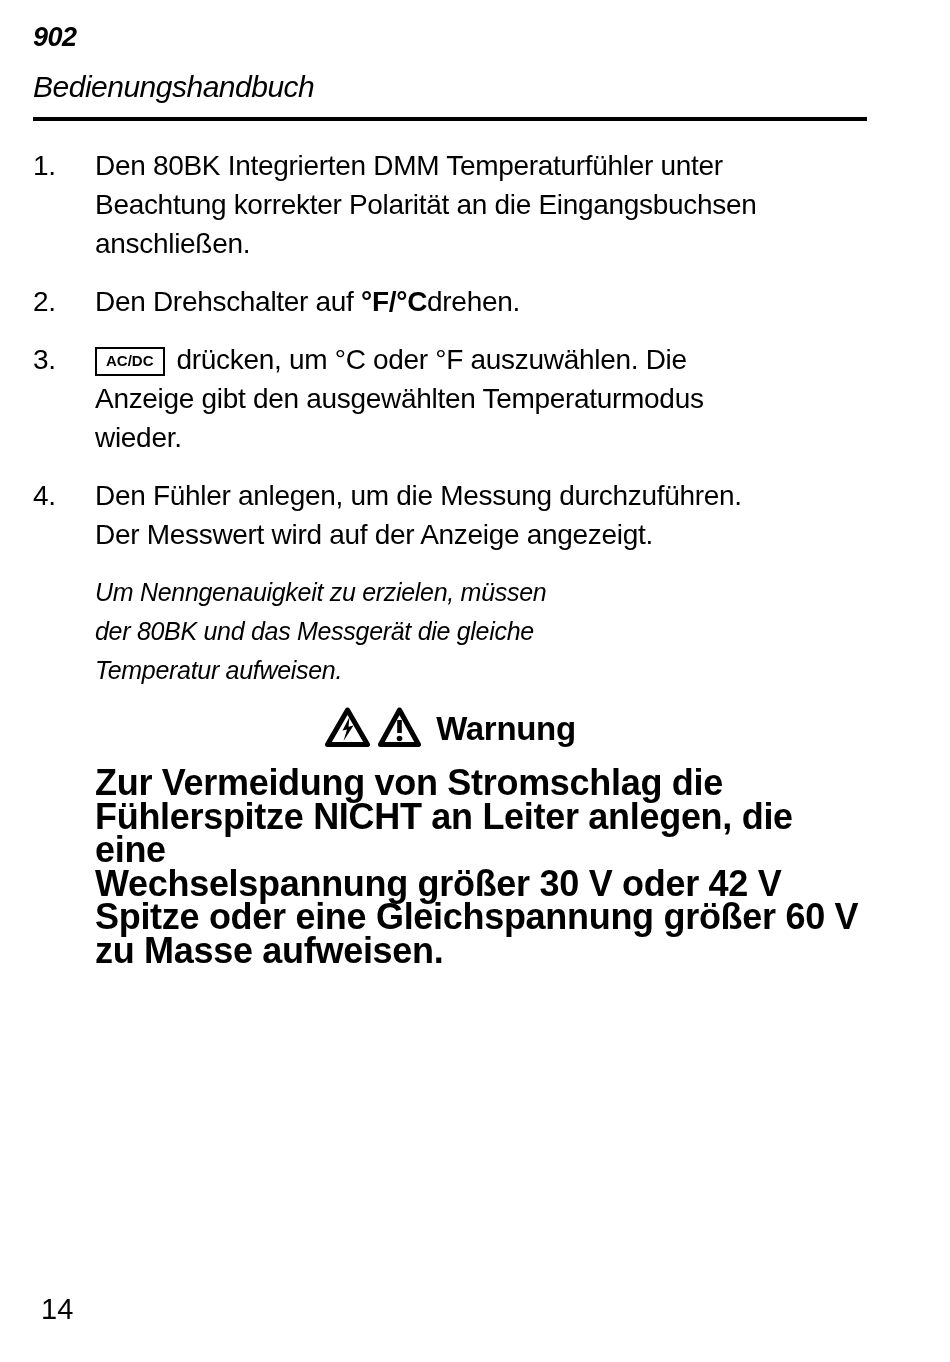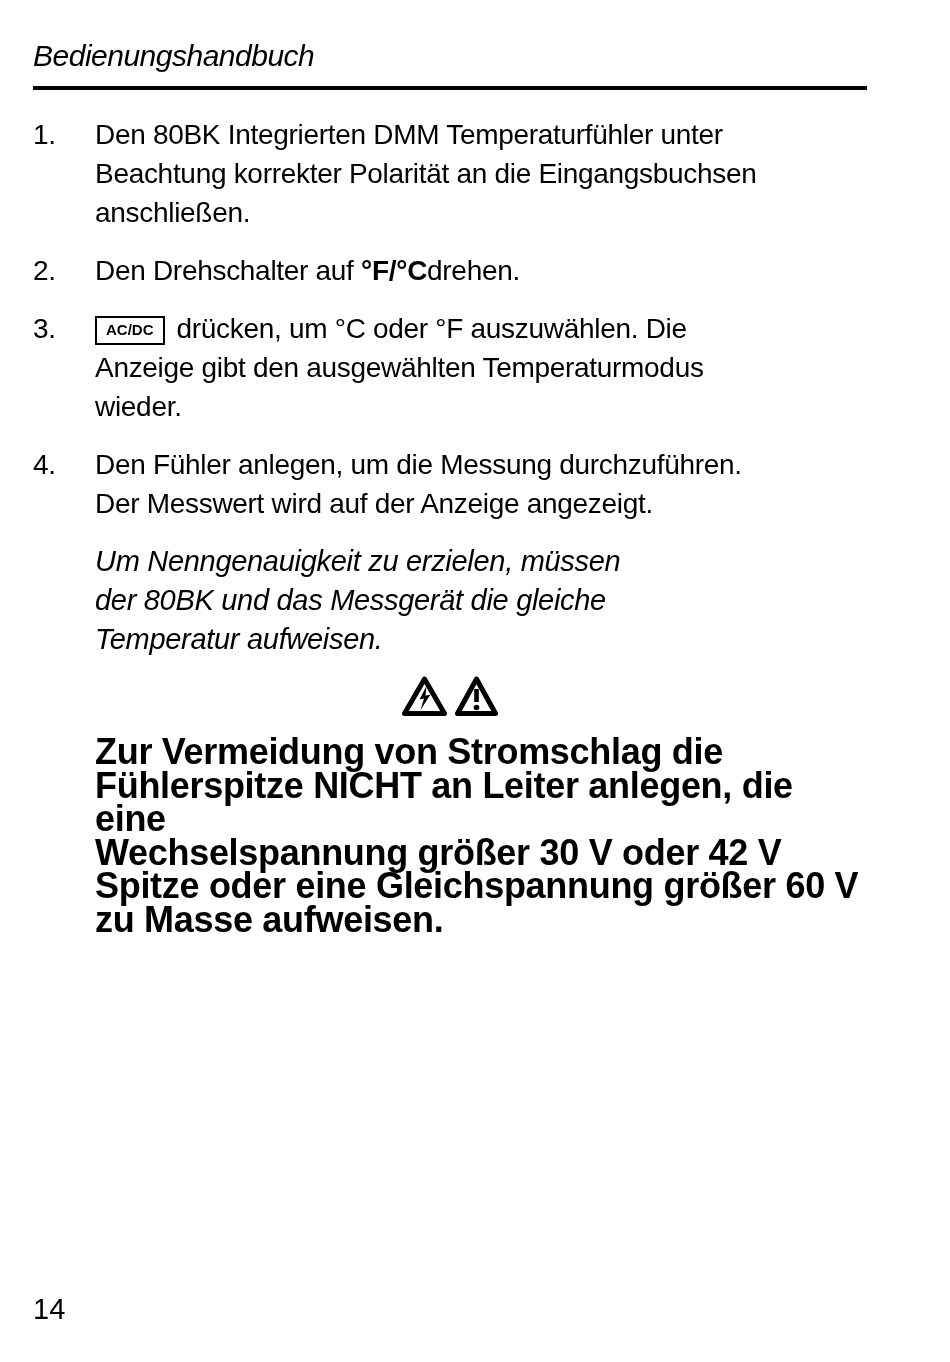--- a/index.html
+++ b/index.html
@@ -65,21 +65,21 @@
     text-align: center;
     font-style: italic;
     font-size: 29px;
     margin-top: 23px;
     letter-spacing: -0.3px;
   }
   .note-body {
     margin-top: 2px;
     padding-left: 62px;
     font-style: italic;
-    font-size: 29px;
+    font-size: 25px;
     line-height: 39px;
     white-space: pre-line;
     letter-spacing: -0.3px;
   }
 
   
   .warning-heading {
     margin-top: 16px;
     display: flex;
     align-items: center;
@@ -99,32 +99,33 @@
     font-size: 36px;
     font-weight: bold;
     line-height: 33.5px;
     white-space: pre-line;
     letter-spacing: -0.3px;
   }
 
   
   .page-footer {
     position: absolute;
-    left: 33px;
+    left: 41px;
     bottom: 36px;
     font-size: 29px;
   }
 </style>
 </head>
 <body>
 
 <div class="page">
   <div class="content">
 
     <div class="doc-header">
+      <div class="model">902</div>
       <div class="subtitle">Bedienungshandbuch</div>
       <hr class="header-rule">
     </div>
 
     <div class="steps">
 
       <div class="step">
         <div class="step-num">1.</div>
         <div class="step-text">Den 80BK Integrierten DMM Temperaturfühler unter
 Beachtung korrekter Polarität an die Eingangsbuchsen
@@ -162,20 +163,21 @@
           <path d="M25.5 11 L18.5 24.5 L23 23.5 L19.5 35 L29.5 19.5 L24.5 20.8 Z" fill="#000"></path>
         </svg>
       </span>
       <span class="tri">
         <svg width="45" height="42" viewBox="0 0 45 42">
           <path d="M22.5 4 L41.5 38.5 L3.5 38.5 Z" fill="none" stroke="#000" stroke-width="5" stroke-linejoin="round"></path>
           <rect x="20.2" y="14" width="4.6" height="13" fill="#000"></rect>
           <circle cx="22.5" cy="32.5" r="2.8" fill="#000"></circle>
         </svg>
       </span>
+      <span class="warning-title-text">Warnung</span>
     </div>
     <div class="warning-body">Zur Vermeidung von Stromschlag die
 Fühlerspitze NICHT an Leiter anlegen, die eine
 Wechselspannung größer 30 V oder 42 V
 Spitze oder eine Gleichspannung größer 60 V
 zu Masse aufweisen.</div>
 
   </div>
 
   <div class="page-footer">14</div>

